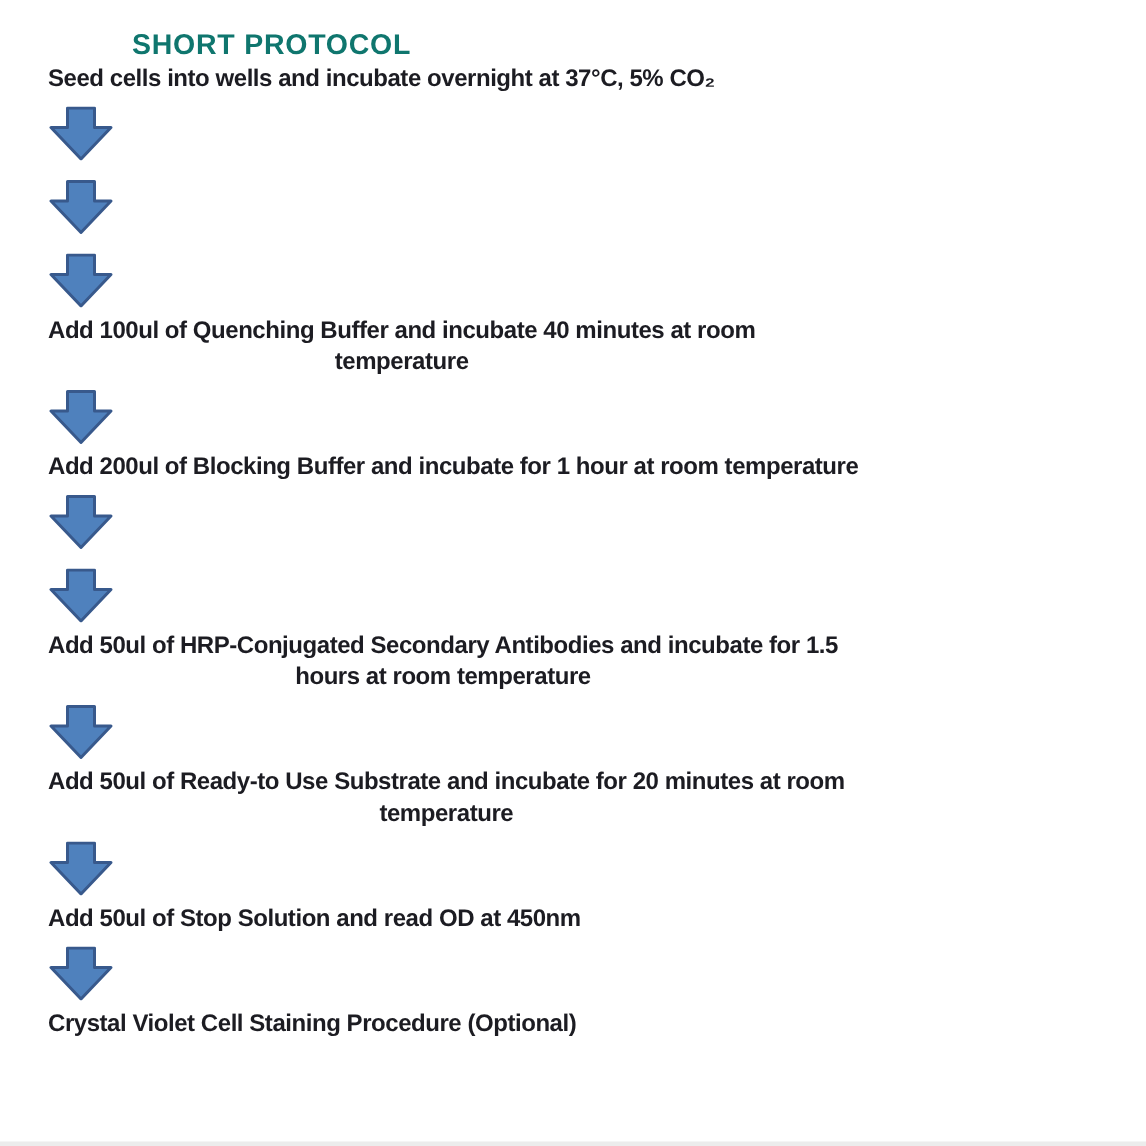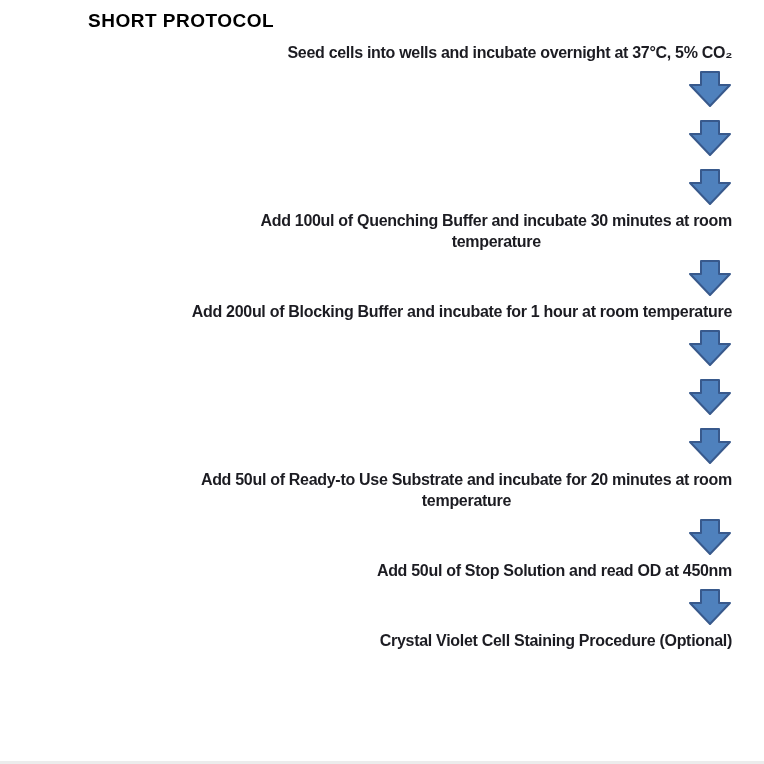--- a/index.html
+++ b/index.html
@@ -10,36 +10,36 @@
   html,body{margin:0;padding:0;background:#ffffff;}
   .canvas{
     position:relative;
     width:764px;height:764px;
     background:#ffffff;
     overflow:hidden;
     font-family:"Liberation Sans", sans-serif;
   }
   .title{
     position:absolute;
-    left:88px;top:10px;
+    left:88px;top:20px;
     font-size:19px;
     font-weight:700;
     letter-spacing:0.5px;
-    color:#000000;
+    color:#0f766e;
     white-space:nowrap;
   }
   .flow{
     position:absolute;
     top:36px;left:50%;
     transform:translateX(-50%);
     width:700px;
     padding-top:6px;
     display:flex;
     flex-direction:column;
-    align-items:flex-end;
+    align-items:flex-start;
   }
   .step-text{
     font-size:16px;
     font-weight:700;
     letter-spacing:-0.3px;
     line-height:21px;
     color:var(--text-color);
     text-align:center;
     white-space:pre-line;
   }
@@ -84,41 +84,43 @@
       <path d="M13 1 H31 V14 H42 L22 35 L2 14 H13 Z"></path>
     </svg>
   </div>
 
   <div class="arrow-wrap">
     <svg class="block-arrow" width="44" height="36" viewBox="0 0 44 36" aria-hidden="true">
       <path d="M13 1 H31 V14 H42 L22 35 L2 14 H13 Z"></path>
     </svg>
   </div>
 
-  <div class="step-text">Add 100ul of Quenching Buffer and incubate 30 minutes at room
+  <div class="step-text">Add 100ul of Quenching Buffer and incubate 40 minutes at room
 temperature</div>
   <div class="arrow-wrap">
     <svg class="block-arrow" width="44" height="36" viewBox="0 0 44 36" aria-hidden="true">
       <path d="M13 1 H31 V14 H42 L22 35 L2 14 H13 Z"></path>
     </svg>
   </div>
 
   <div class="step-text">Add 200ul of Blocking Buffer and incubate for 1 hour at room temperature</div>
   <div class="arrow-wrap">
     <svg class="block-arrow" width="44" height="36" viewBox="0 0 44 36" aria-hidden="true">
       <path d="M13 1 H31 V14 H42 L22 35 L2 14 H13 Z"></path>
     </svg>
   </div>
 
   <div class="arrow-wrap">
     <svg class="block-arrow" width="44" height="36" viewBox="0 0 44 36" aria-hidden="true">
       <path d="M13 1 H31 V14 H42 L22 35 L2 14 H13 Z"></path>
     </svg>
   </div>
 
+  <div class="step-text">Add 50ul of HRP-Conjugated Secondary Antibodies and incubate for 1.5
+hours at room temperature</div>
   <div class="arrow-wrap">
     <svg class="block-arrow" width="44" height="36" viewBox="0 0 44 36" aria-hidden="true">
       <path d="M13 1 H31 V14 H42 L22 35 L2 14 H13 Z"></path>
     </svg>
   </div>
 
   <div class="step-text">Add 50ul of Ready-to Use Substrate and incubate for 20 minutes at room
 temperature</div>
   <div class="arrow-wrap">
     <svg class="block-arrow" width="44" height="36" viewBox="0 0 44 36" aria-hidden="true">

